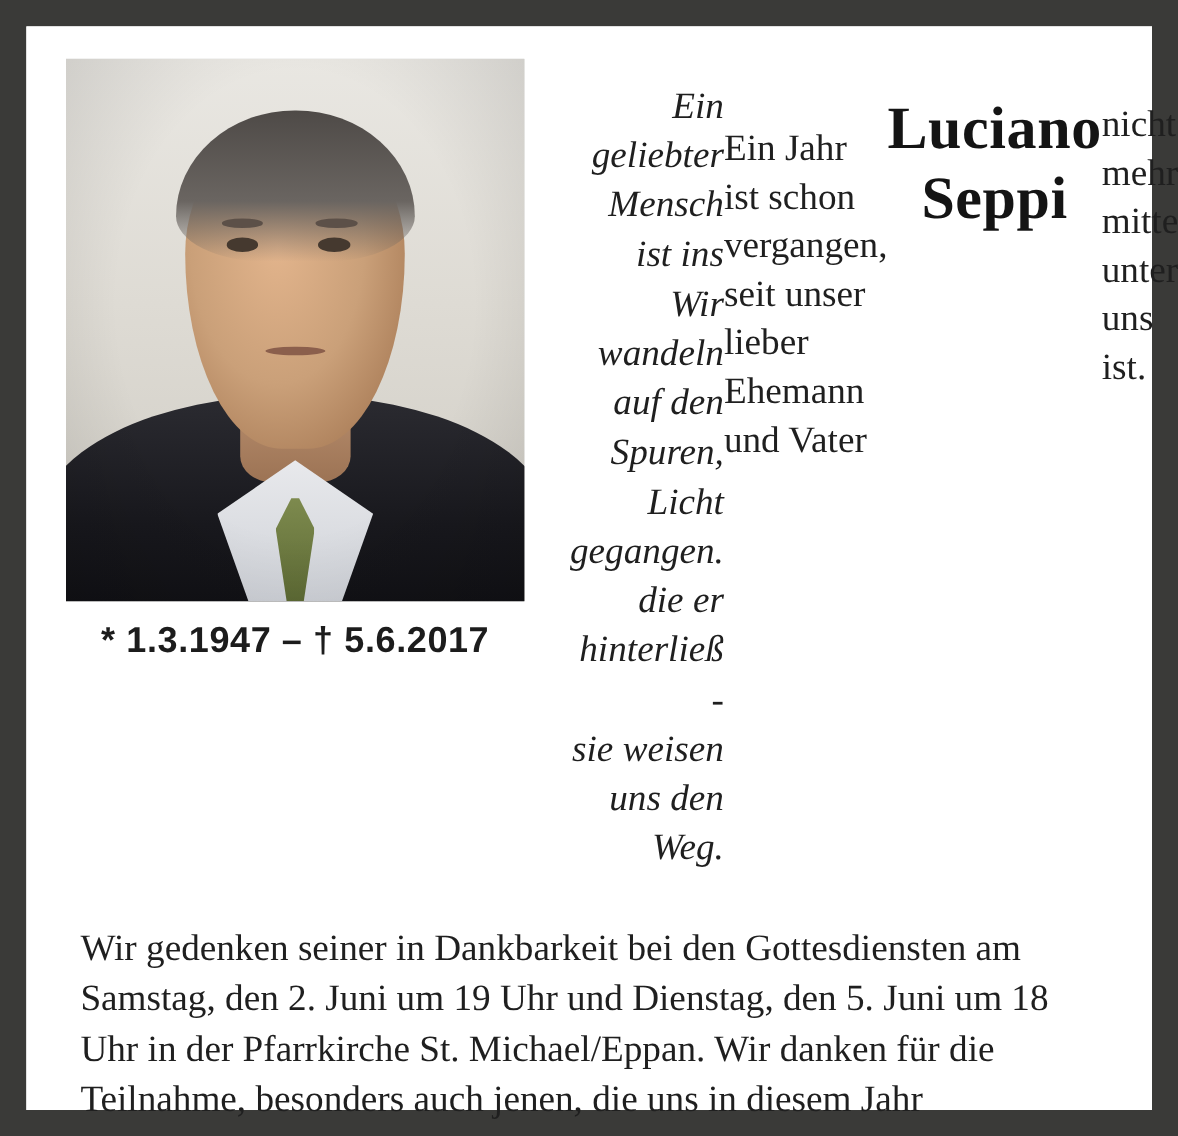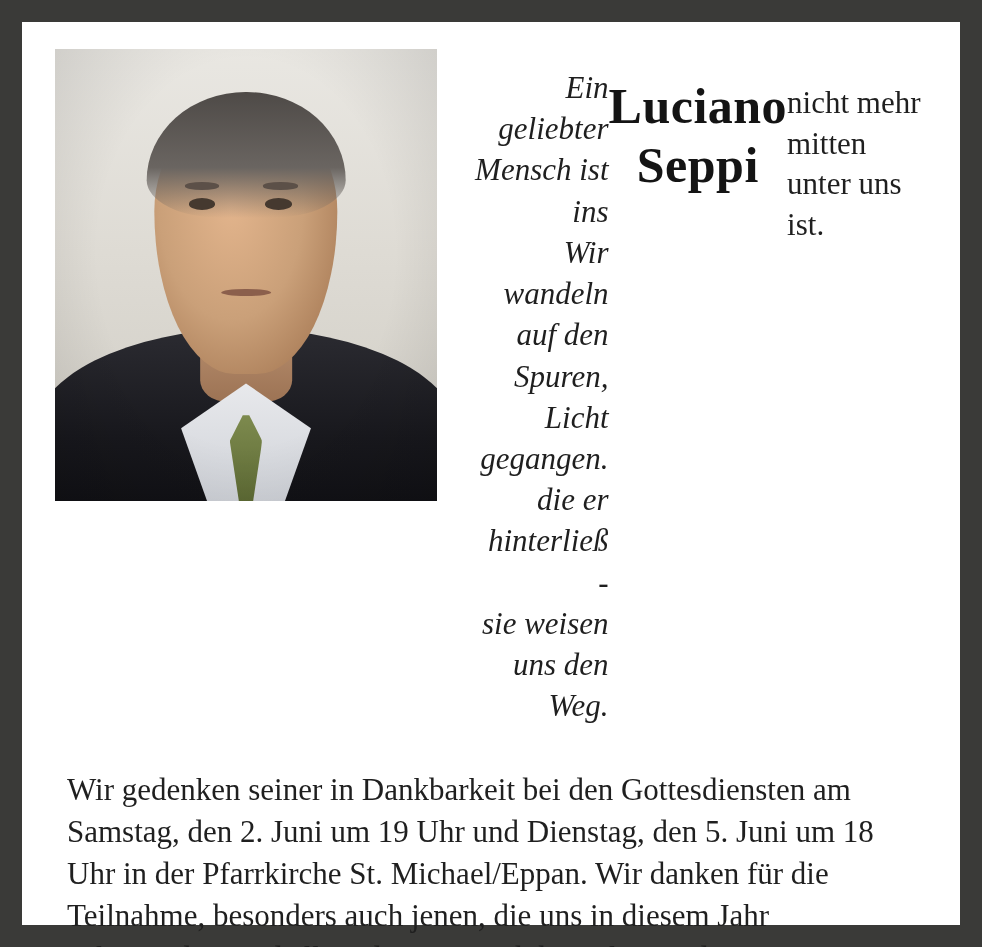--- a/index.html
+++ b/index.html
@@ -249,30 +249,32 @@
           <div class="photo-tie"></div>
           <div class="photo-head"></div>
           <div class="photo-hair"></div>
           <div class="photo-brow left"></div>
           <div class="photo-brow right"></div>
           <div class="photo-eye left"></div>
           <div class="photo-eye right"></div>
           <div class="photo-mouth"></div>
           <div class="photo-vignette"></div>
         </div>
+        <div class="dates">* 1.3.1947 – † 5.6.2017</div>
       </div>
 
       <div class="text-block">
         <div class="verse">
           <div>Ein geliebter Mensch ist ins</div>
           <div>Wir wandeln auf den Spuren,</div>
           <div>Licht gegangen.</div>
           <div>die er hinterließ -</div>
           <div>sie weisen uns den Weg.</div>
         </div>
+        <div class="tribute">Ein Jahr ist schon vergangen, seit unser lieber Ehemann und Vater</div>
         <div class="deceased-name">Luciano Seppi</div>
         <div class="tribute" style="margin-top:16px;">nicht mehr mitten unter uns ist.</div>
       </div>
 
     </div>
 
     <div class="bottom-area">
       <p>Wir gedenken seiner in Dankbarkeit bei den Gottesdiensten am Samstag, den 2. Juni um 19 Uhr und Dienstag, den 5. Juni um 18 Uhr in der Pfarrkirche St. Michael/Eppan. Wir danken für die Teilnahme, besonders auch jenen, die uns in diesem Jahr nahestanden, und allen, die sein Grab besuchen und mit Kerzen schmücken.</p>
     </div>
 

